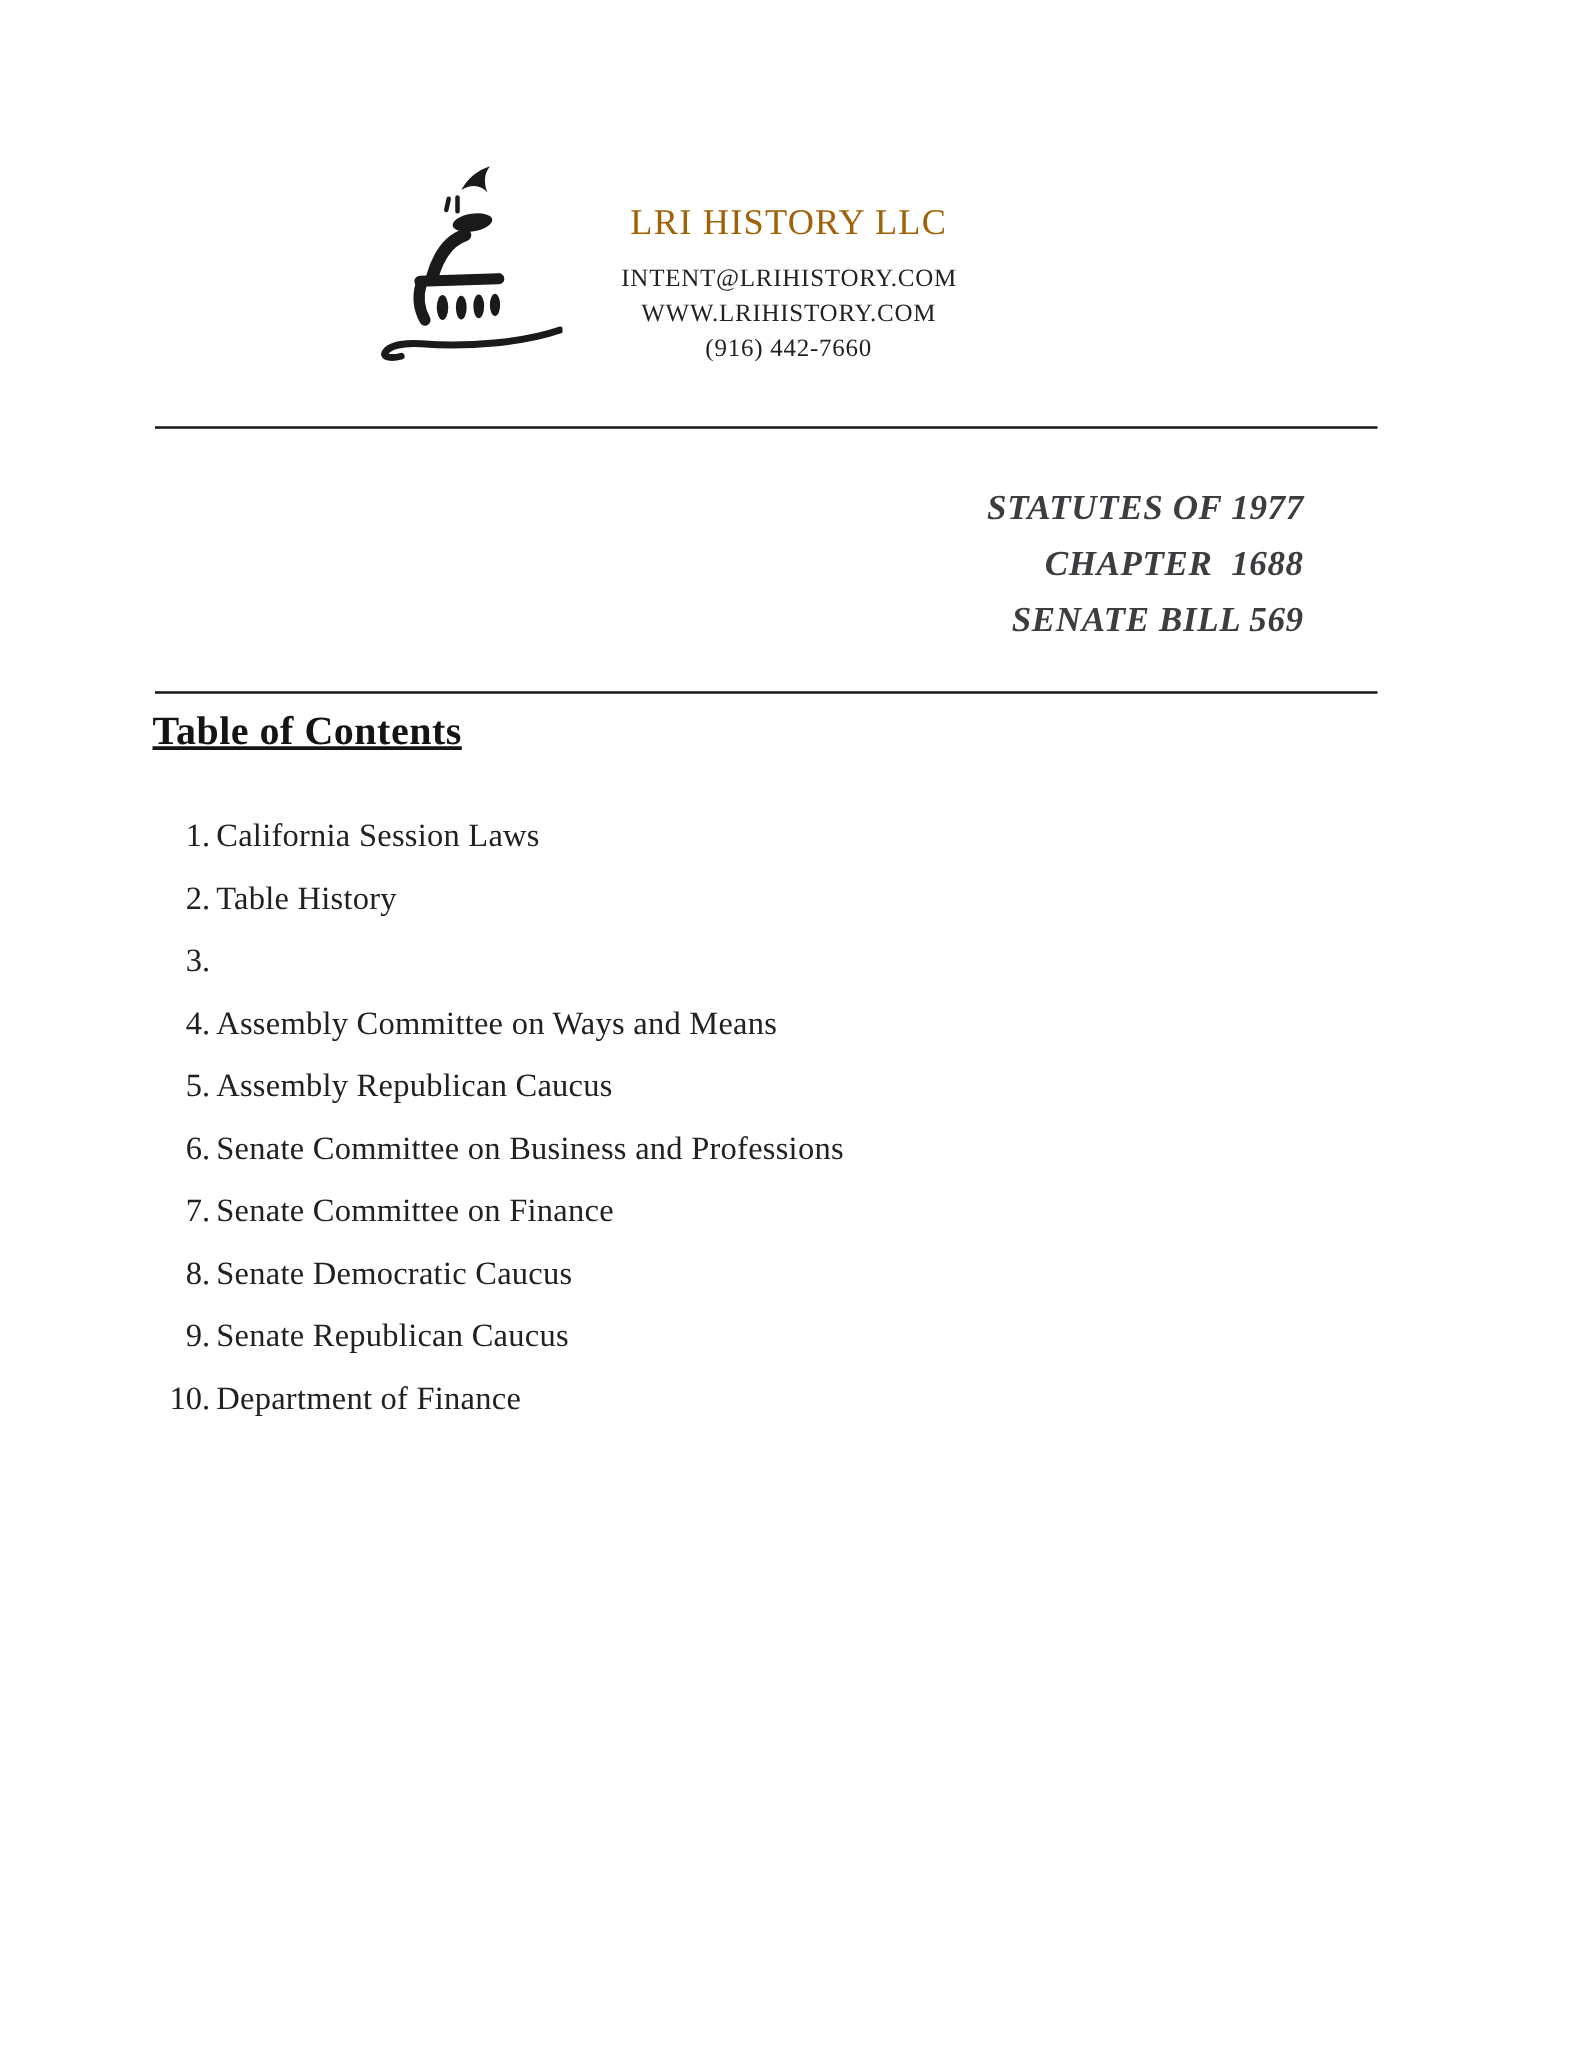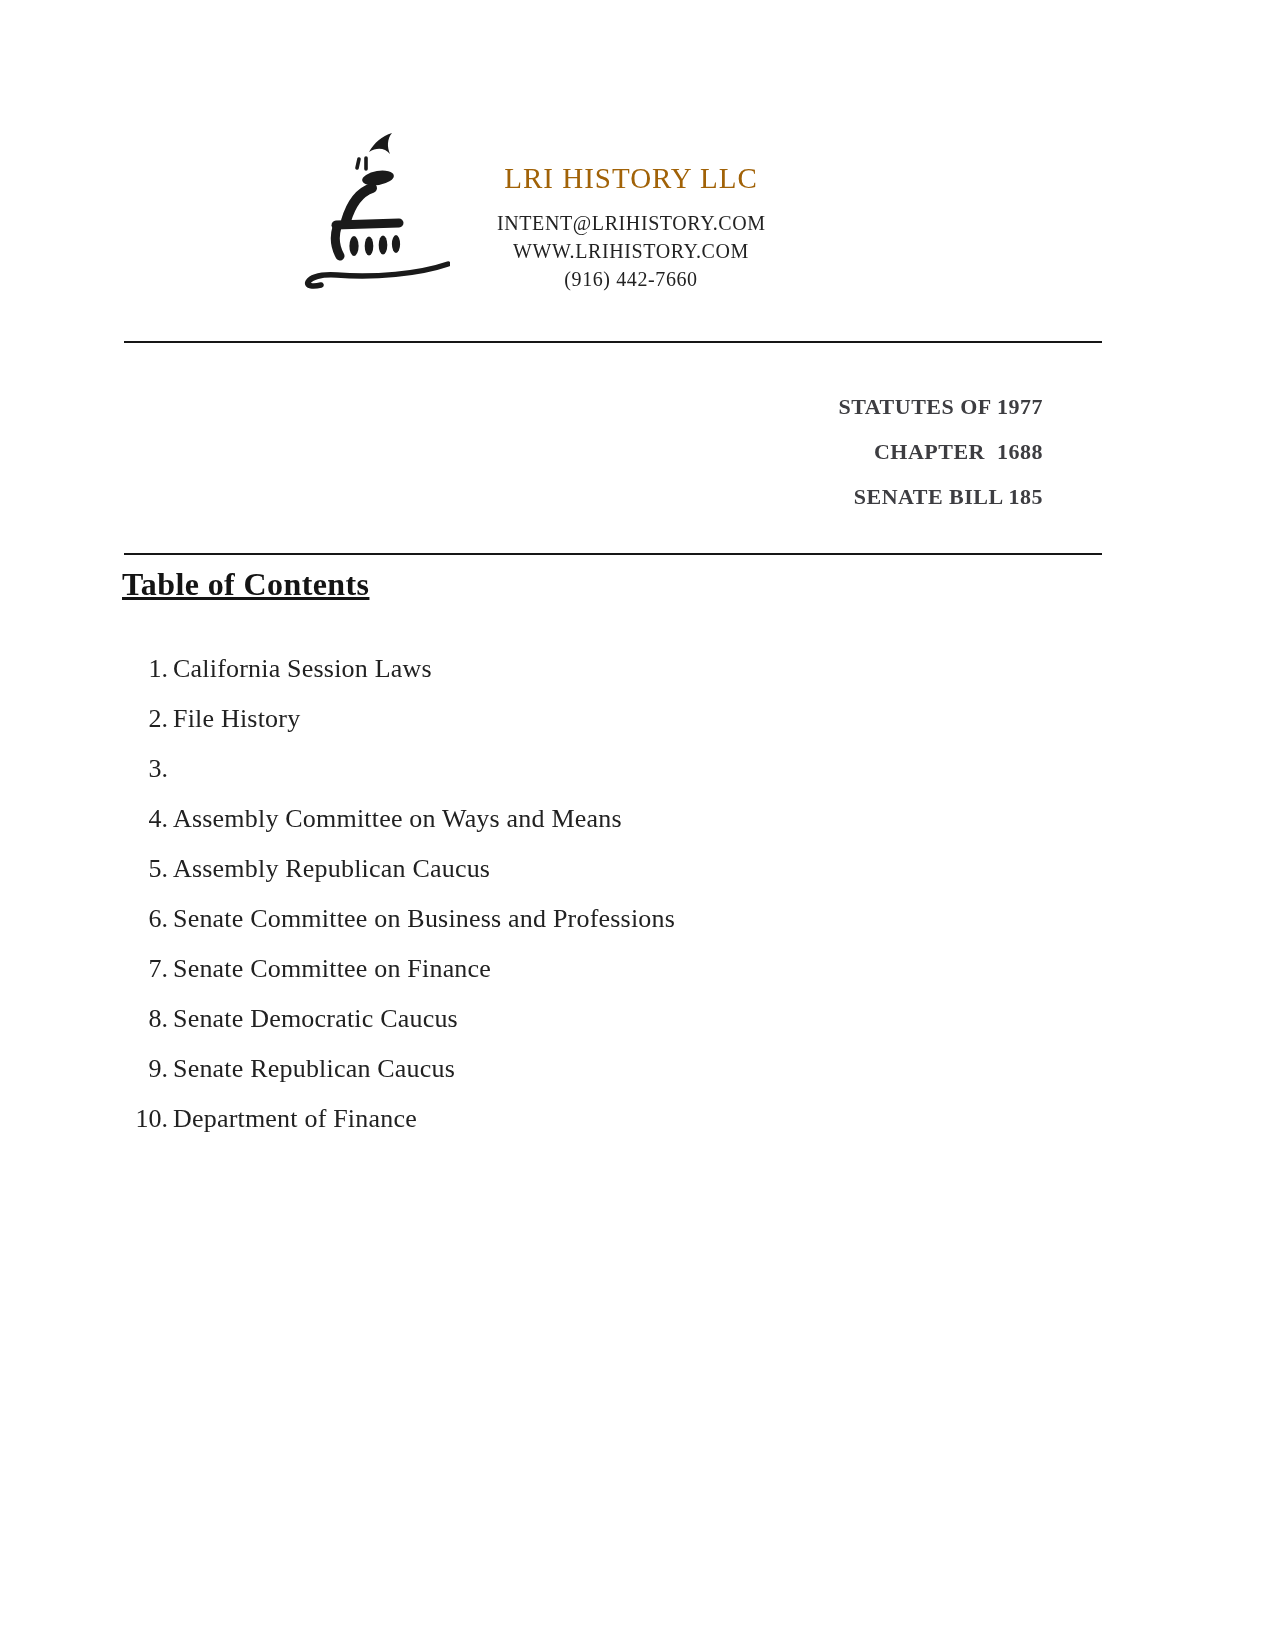--- a/index.html
+++ b/index.html
@@ -62,26 +62,27 @@
   .rule-bottom { top: 553px; }
 
   
   .title-block {
     position: absolute;
     right: 233px;
     top: 384px;
     text-align: right;
   }
   .title-line {
-    font-size: 22px;
+    font-size: 28px;
     font-weight: bold;
     line-height: 45px;
     color: #3d3d41;
     letter-spacing: 0.5px;
     white-space: pre-wrap;
+    font-style: italic;
   }
 
   
   .toc-heading {
     position: absolute;
     left: 122px;
     top: 566px;
     font-size: 32px;
     font-weight: bold;
     color: #141414;
@@ -150,33 +151,33 @@
     <div class="contact-line">WWW.LRIHISTORY.COM</div>
     <div class="contact-line">(916) 442-7660</div>
   </div>
 
   <div class="rule rule-top"></div>
   <div class="rule rule-bottom"></div>
 
   <div class="title-block">
     <div class="title-line">STATUTES OF 1977</div>
     <div class="title-line">CHAPTER  1688</div>
-    <div class="title-line">SENATE BILL 185</div>
+    <div class="title-line">SENATE BILL 569</div>
   </div>
 
   <div class="toc-heading">Table of Contents</div>
 
   <div class="toc-list">
     <div class="toc-row">
       <span class="toc-num">1.</span>
       <span class="toc-label">California Session Laws</span>
     </div>
     <div class="toc-row">
       <span class="toc-num">2.</span>
-      <span class="toc-label">File History</span>
+      <span class="toc-label">Table History</span>
     </div>
     <div class="toc-row">
       <span class="toc-num">3.</span>
     </div>
     <div class="toc-row">
       <span class="toc-num">4.</span>
       <span class="toc-label">Assembly Committee on Ways and Means</span>
     </div>
     <div class="toc-row">
       <span class="toc-num">5.</span>

